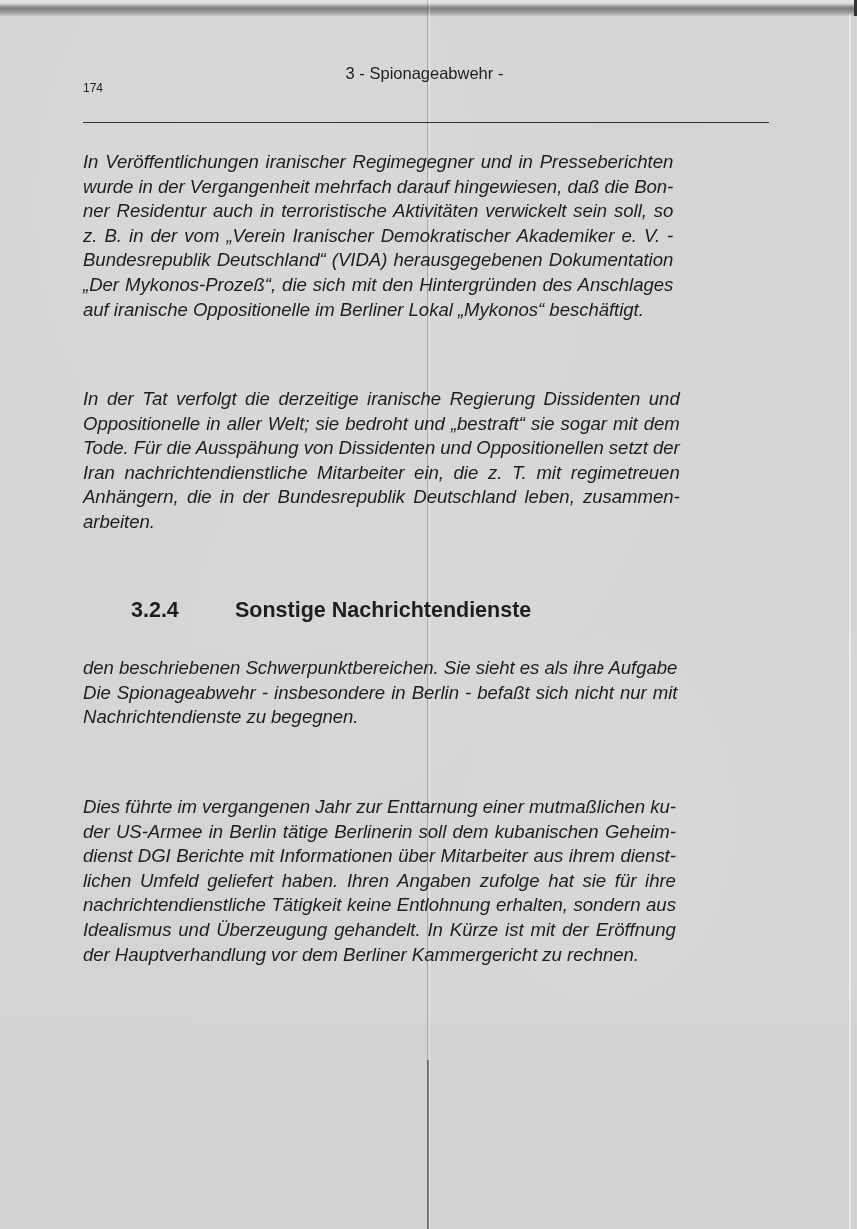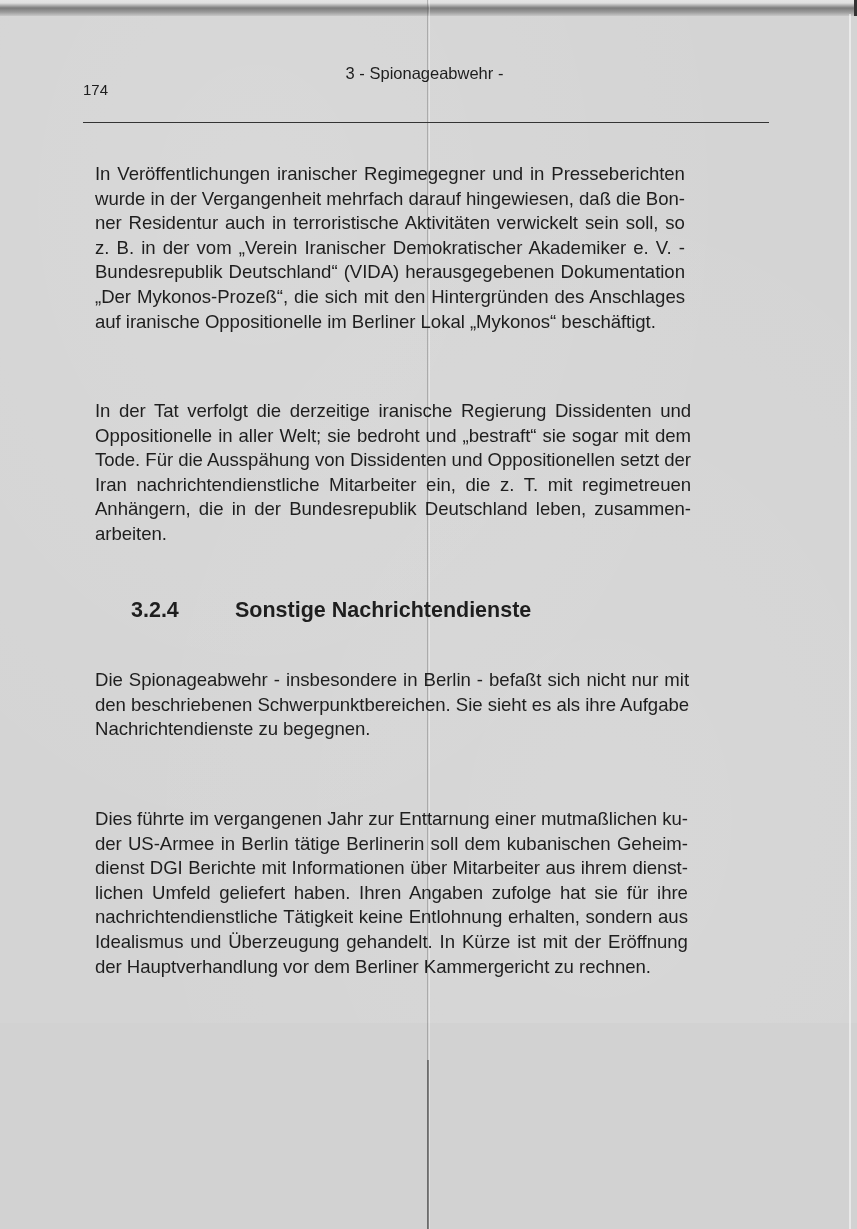--- a/index.html
+++ b/index.html
@@ -66,40 +66,41 @@
       left: 0; top: 64px;
       width: 857px;
       text-align: center;
       font-size: 16.5px;
       padding-left: 0;
     }
     .running-head span { position: relative; left: -4px; }
     .page-number {
       position: absolute;
       left: 83px; top: 81px;
-      font-size: 15px;
+      font-size: 12px;
     }
     .header-rule {
       position: absolute;
       left: 83px; top: 122px;
       width: 686px; height: 1px;
       background: #333;
     }
 
     .content {
       position: absolute;
       left: 83px; top: 150px;
       width: 687px;
     }
     .para {
       font-size: 18.6px;
       line-height: 24.6px;
       text-align: justify;
-      margin: 12px;
+      margin: 0;
       letter-spacing: -0.05px;
+      font-style: italic;
     }
     .para .ln {
       display: block;
       text-align: justify;
       text-align-last: justify;
       white-space: nowrap;
     }
     .para .ln.last {
       text-align-last: left;
     }
@@ -153,22 +154,22 @@
       <span class="ln">Iran nachrichtendienstliche Mitarbeiter ein, die z. T. mit regimetreuen</span>
       <span class="ln">Anhängern, die in der Bundesrepublik Deutschland leben, zusammen-</span>
       <span class="ln last">arbeiten.</span>
     </p>
 
     <div class="heading">
       <span class="num">3.2.4</span><span>Sonstige Nachrichtendienste</span>
     </div>
 
     <p class="para p3">
+      <span class="ln">den beschriebenen Schwerpunktbereichen. Sie sieht es als ihre Aufgabe</span>
       <span class="ln">Die Spionageabwehr - insbesondere in Berlin - befaßt sich nicht nur mit</span>
-      <span class="ln">den beschriebenen Schwerpunktbereichen. Sie sieht es als ihre Aufgabe</span>
       <span class="ln last">Nachrichtendienste zu begegnen.</span>
     </p>
 
     <p class="para p4">
       <span class="ln">Dies führte im vergangenen Jahr zur Enttarnung einer mutmaßlichen ku-</span>
       <span class="ln">der US-Armee in Berlin tätige Berlinerin soll dem kubanischen Geheim-</span>
       <span class="ln">dienst DGI Berichte mit Informationen über Mitarbeiter aus ihrem dienst-</span>
       <span class="ln">lichen Umfeld geliefert haben. Ihren Angaben zufolge hat sie für ihre</span>
       <span class="ln">nachrichtendienstliche Tätigkeit keine Entlohnung erhalten, sondern aus</span>
       <span class="ln">Idealismus und Überzeugung gehandelt. In Kürze ist mit der Eröffnung</span>

